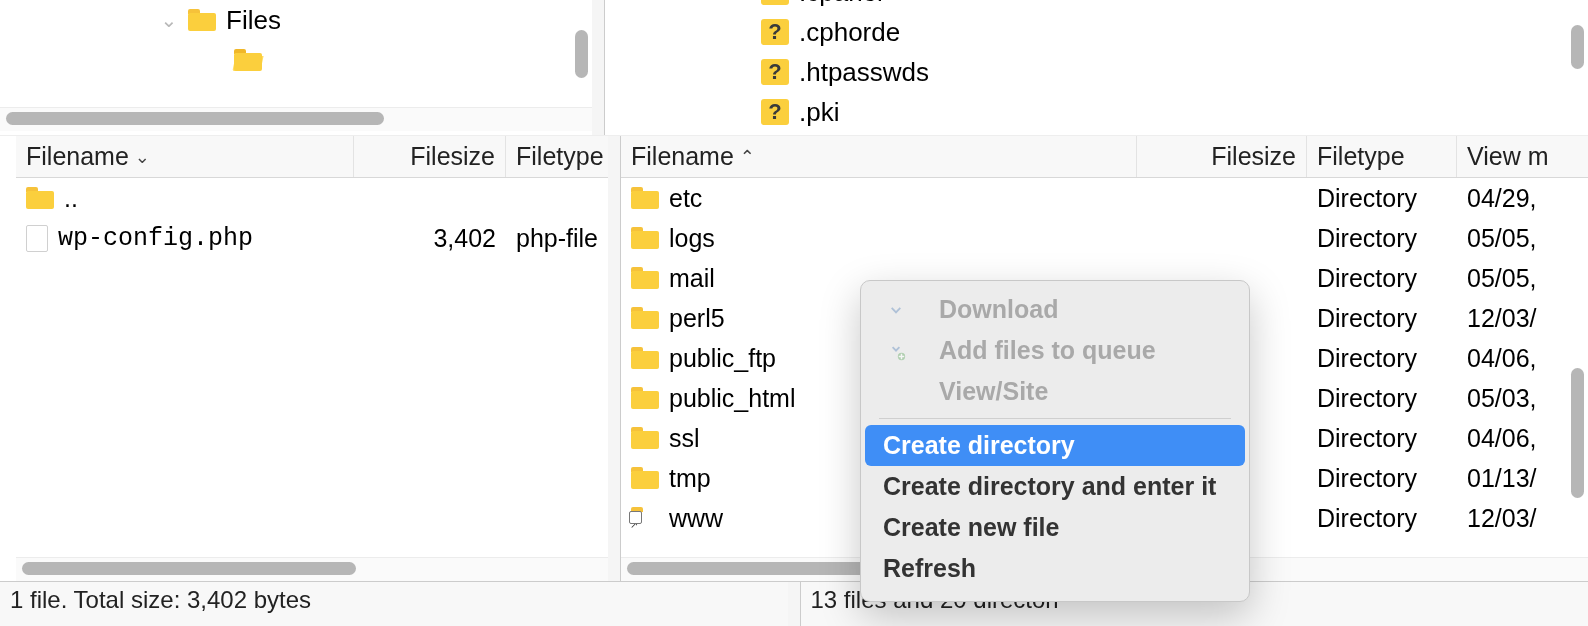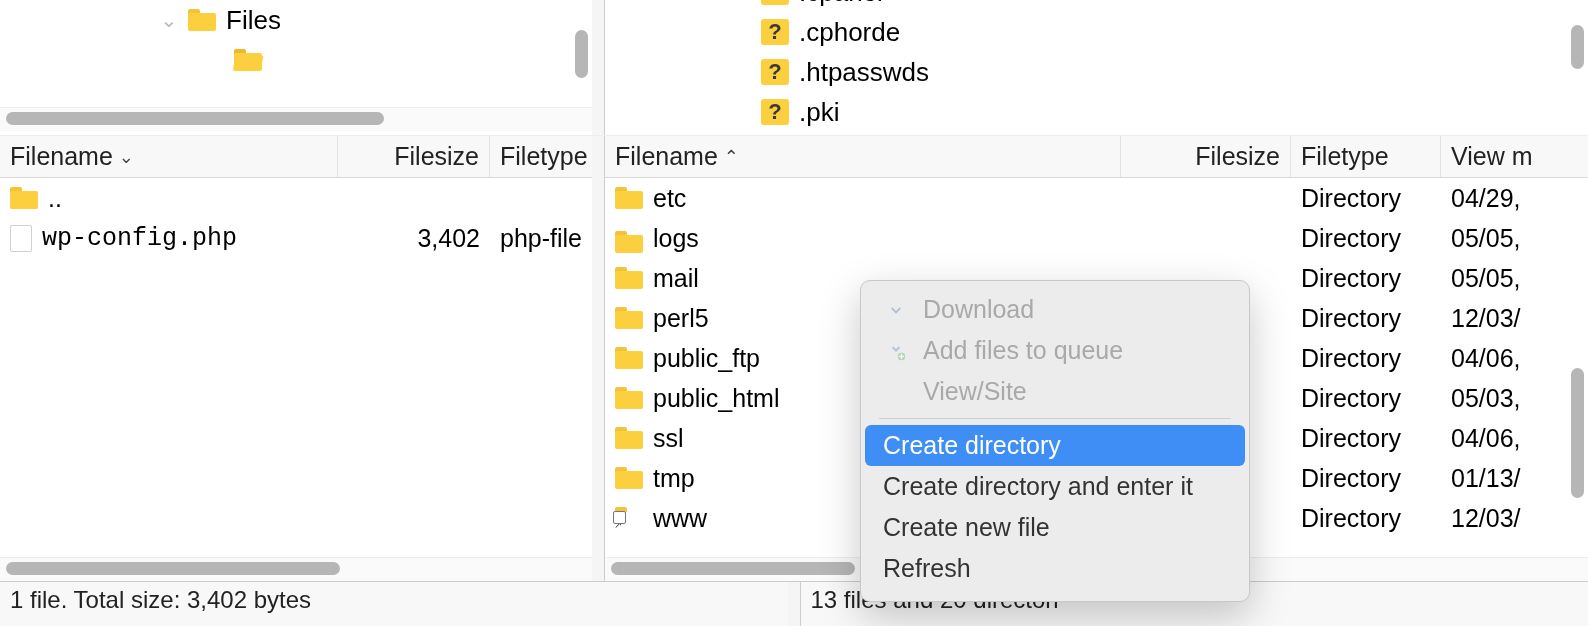--- a/index.html
+++ b/index.html
@@ -22,20 +22,21 @@
   .top-row {
     display: flex;
     height: 135px;
     width: 100%;
   }
   .middle-row {
     display: flex;
     flex: 1;
     width: 100%;
     border-top: 1px solid #eee;
+    padding-left: 16px;
   }
   .bottom-row {
     display: flex;
     height: 45px;
     width: 100%;
     border-top: 1px solid #ccc;
     background: #f4f4f4;
   }
   .gap {
     width: 12px;
@@ -219,24 +220,25 @@
     border: 1px solid #c8c8c8;
     border-radius: 10px;
     box-shadow: 0 14px 40px rgba(0,0,0,0.22);
     padding: 8px 4px 12px 4px;
     font-size: 25px;
     z-index: 50;
   }
   .menu-item {
     display: flex;
     align-items: center;
-    gap: 14px;
+    gap: 30px;
     padding: 6px 18px;
     border-radius: 6px;
     color: #333;
+    font-weight: bold;
   }
   .menu-item.disabled { color: #a9a9a9; }
   .menu-item.highlight { background: #3f8ef6; color: #fff; }
   .menu-sep {
     height: 1px;
     background: #cfcfcf;
     margin: 6px 14px;
   }
   .mi-icon { width: 26px; height: 26px; display: inline-flex; align-items: center; justify-content: center; opacity: 0.55; }
 </style>
@@ -351,21 +353,21 @@
           <div class="row">
             <div class="cell cell-name" style="width: 516px;">
               <span class="folder-icon"></span>
               <span>etc</span>
             </div>
             <div class="cell" style="width: 170px; text-align: right;"></div>
             <div class="cell" style="width: 150px;">Directory</div>
             <div class="cell" style="flex: 1 1 0%;">04/29,</div>
           </div>
           <div class="row">
-            <div class="cell cell-name" style="width: 516px; align-items: flex-end;">
+            <div class="cell cell-name" style="width: 516px;">
               <span class="folder-icon"></span>
               <span>logs</span>
             </div>
             <div class="cell" style="width: 170px; text-align: right;"></div>
             <div class="cell" style="width: 150px;">Directory</div>
             <div class="cell" style="flex: 1 1 0%;">05/05,</div>
           </div>
           <div class="row">
             <div class="cell cell-name" style="width: 516px;">
               <span class="folder-icon"></span>

